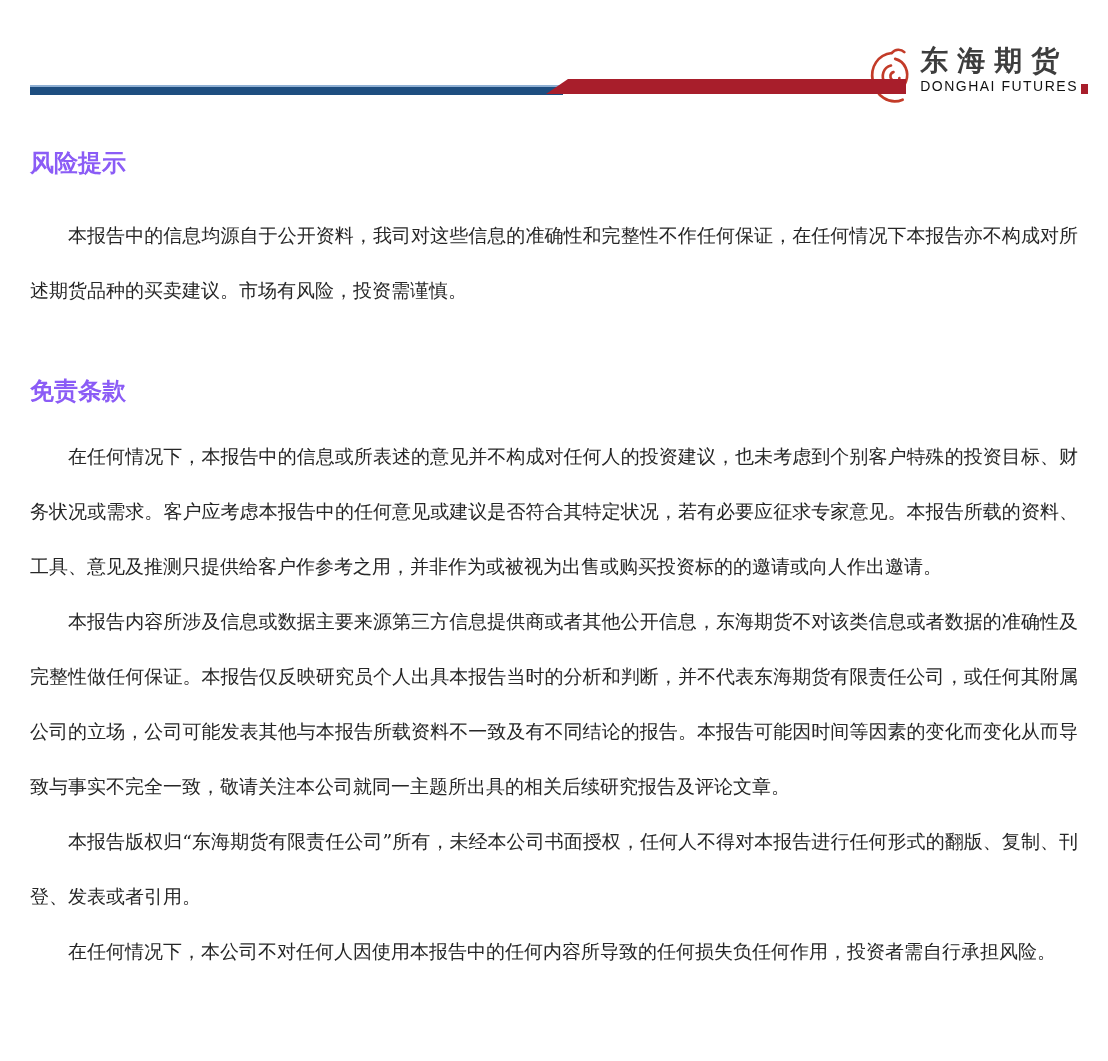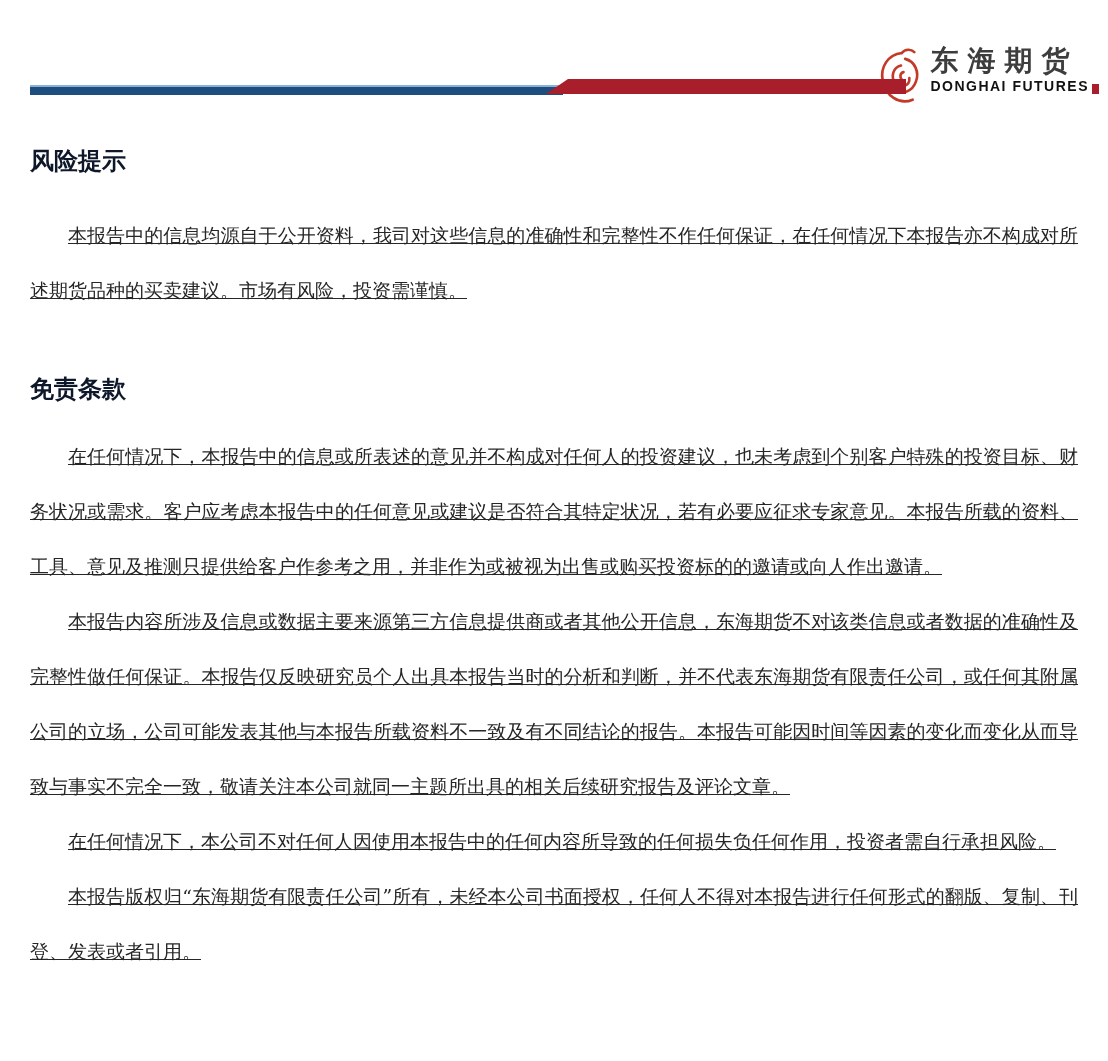--- a/index.html
+++ b/index.html
@@ -7,34 +7,34 @@
   body {
     width: 1108px; height: 1061px;
     position: relative;
     font-family: "DejaVu Serif", "Liberation Serif", serif;
     overflow: hidden;
   }
   .page { position: absolute; inset: 0; background: #ffffff; }
 
   
   .brand {
-    position: absolute; top: 44px; right: 9px;
+    position: absolute; top: 44px; right: 20px;
     display: flex; align-items: flex-start;
   }
   .dragon { width: 50px; height: 64px; margin-right: 4px; margin-top: 2px; }
   .brand-text { display: flex; flex-direction: column; align-items: flex-start; }
   .brand-cn {
     font-size: 28px; font-weight: bold; color: #3d3d3d;
     letter-spacing: 9px; line-height: 34px; white-space: nowrap;
     font-family: "DejaVu Serif", serif;
   }
   .brand-en-row { display: flex; align-items: flex-end; margin-top: 1px; }
   .brand-en {
     font-family: "Liberation Sans", "DejaVu Sans", sans-serif;
-    font-weight: bold; font-size: 14px; letter-spacing: 1.5px;
+    font-weight: normal; font-size: 14px; letter-spacing: 1.5px;
     color: #111111; line-height: 15px; white-space: nowrap;
   }
   .red-square {
     display: inline-block; width: 7px; height: 10px;
     background: #a81e2b; margin-left: 3px;
   }
 
   
   .bar-blue {
     position: absolute; left: 30px; top: 85px;
@@ -49,30 +49,29 @@
     clip-path: polygon(22px 0, 100% 0, 100% 100%, 0 100%);
   }
 
   
   .content {
     position: absolute; left: 30px; top: 148px; width: 1048px;
     color: #262626;
   }
   .section-heading {
     font-size: 24px; line-height: 30px; font-weight: bold;
-    color: #0f172a;
-    font-family: Liberation Mono, monospace;
+    color: #8b5cf6;
+    font-family: Liberation Sans, sans-serif;
   }
   .section-heading.second { margin-top: 58px; }
   .para {
     font-size: 19px; line-height: 55px;
     text-align: justify;
     text-indent: 2em;
     color: #262626;
-    text-decoration: underline;
   }
   .first-para { margin-top: 30px; }
   .section-2-paras { margin-top: 23px; }
 </style>
 </head>
 <body>
 
 <div class="page">
 
   <div class="brand">
@@ -101,18 +100,18 @@
 
   <main class="content">
 
     <h2 class="section-heading">风险提示</h2>
     <p class="para first-para">本报告中的信息均源自于公开资料，我司对这些信息的准确性和完整性不作任何保证，在任何情况下本报告亦不构成对所述期货品种的买卖建议。市场有风险，投资需谨慎。</p>
 
     <h2 class="section-heading second">免责条款</h2>
     <div class="section-2-paras">
       <p class="para">在任何情况下，本报告中的信息或所表述的意见并不构成对任何人的投资建议，也未考虑到个别客户特殊的投资目标、财务状况或需求。客户应考虑本报告中的任何意见或建议是否符合其特定状况，若有必要应征求专家意见。本报告所载的资料、工具、意见及推测只提供给客户作参考之用，并非作为或被视为出售或购买投资标的的邀请或向人作出邀请。</p>
       <p class="para">本报告内容所涉及信息或数据主要来源第三方信息提供商或者其他公开信息，东海期货不对该类信息或者数据的准确性及完整性做任何保证。本报告仅反映研究员个人出具本报告当时的分析和判断，并不代表东海期货有限责任公司，或任何其附属公司的立场，公司可能发表其他与本报告所载资料不一致及有不同结论的报告。本报告可能因时间等因素的变化而变化从而导致与事实不完全一致，敬请关注本公司就同一主题所出具的相关后续研究报告及评论文章。</p>
+      <p class="para">本报告版权归“东海期货有限责任公司”所有，未经本公司书面授权，任何人不得对本报告进行任何形式的翻版、复制、刊登、发表或者引用。</p>
       <p class="para">在任何情况下，本公司不对任何人因使用本报告中的任何内容所导致的任何损失负任何作用，投资者需自行承担风险。</p>
-      <p class="para">本报告版权归“东海期货有限责任公司”所有，未经本公司书面授权，任何人不得对本报告进行任何形式的翻版、复制、刊登、发表或者引用。</p>
     </div>
 
   </main>
 </div>
 
 </body></html>

